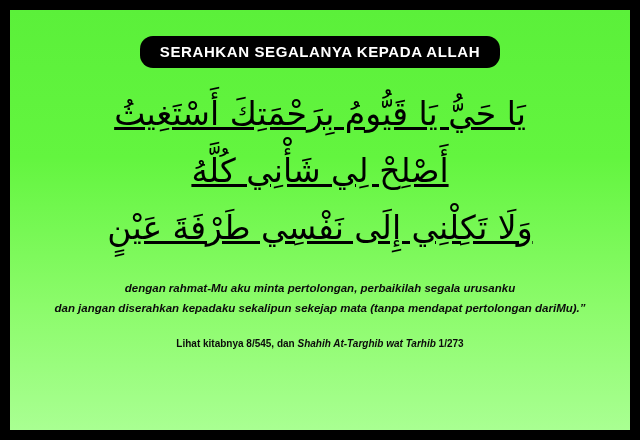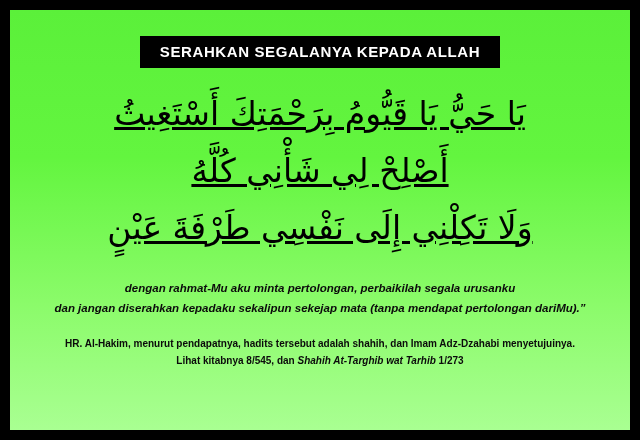--- a/index.html
+++ b/index.html
@@ -35,20 +35,21 @@
   .title-bar {
     margin-top: 26px;
     background: #000000;
     color: #ffffff;
     font-weight: bold;
     font-size: 15px;
     letter-spacing: 0.6px;
     padding: 7px 20px 8px 20px;
     text-align: center;
     white-space: nowrap;
+    border-radius: 13px;
   }
   .arabic-block {
     margin-top: 18px;
     width: 100%;
     text-align: center;
     direction: rtl;
     color: #000000;
     text-decoration: underline;
   }
   .arabic-line {
@@ -95,20 +96,19 @@
       <div class="arabic-line">أَصْلِحْ لِي شَأْنِي كُلَّهُ</div>
       <div class="arabic-line">وَلَا تَكِلْنِي إِلَى نَفْسِي طَرْفَةَ عَيْنٍ</div>
     </div>
 
     <div class="translation">
       <div>dengan rahmat-Mu aku minta pertolongan, perbaikilah segala urusanku</div>
       <div>dan jangan diserahkan kepadaku sekalipun sekejap mata (tanpa mendapat pertolongan dariMu).”</div>
     </div>
 
     <div class="source">
-      <div>HR. Al-Hakim, menurut pendapatnya, hadits tersebut adalah shahih, dan Imam Adz-Dzahabi menyetujuinya.</div>
       <div>
         <span>Lihat kitabnya 8/545, dan </span><span class="em">Shahih At-Targhib wat Tarhib</span><span> 1/273</span>
       </div>
     </div>
 
   </div>
 </div>
 
 </body></html>

